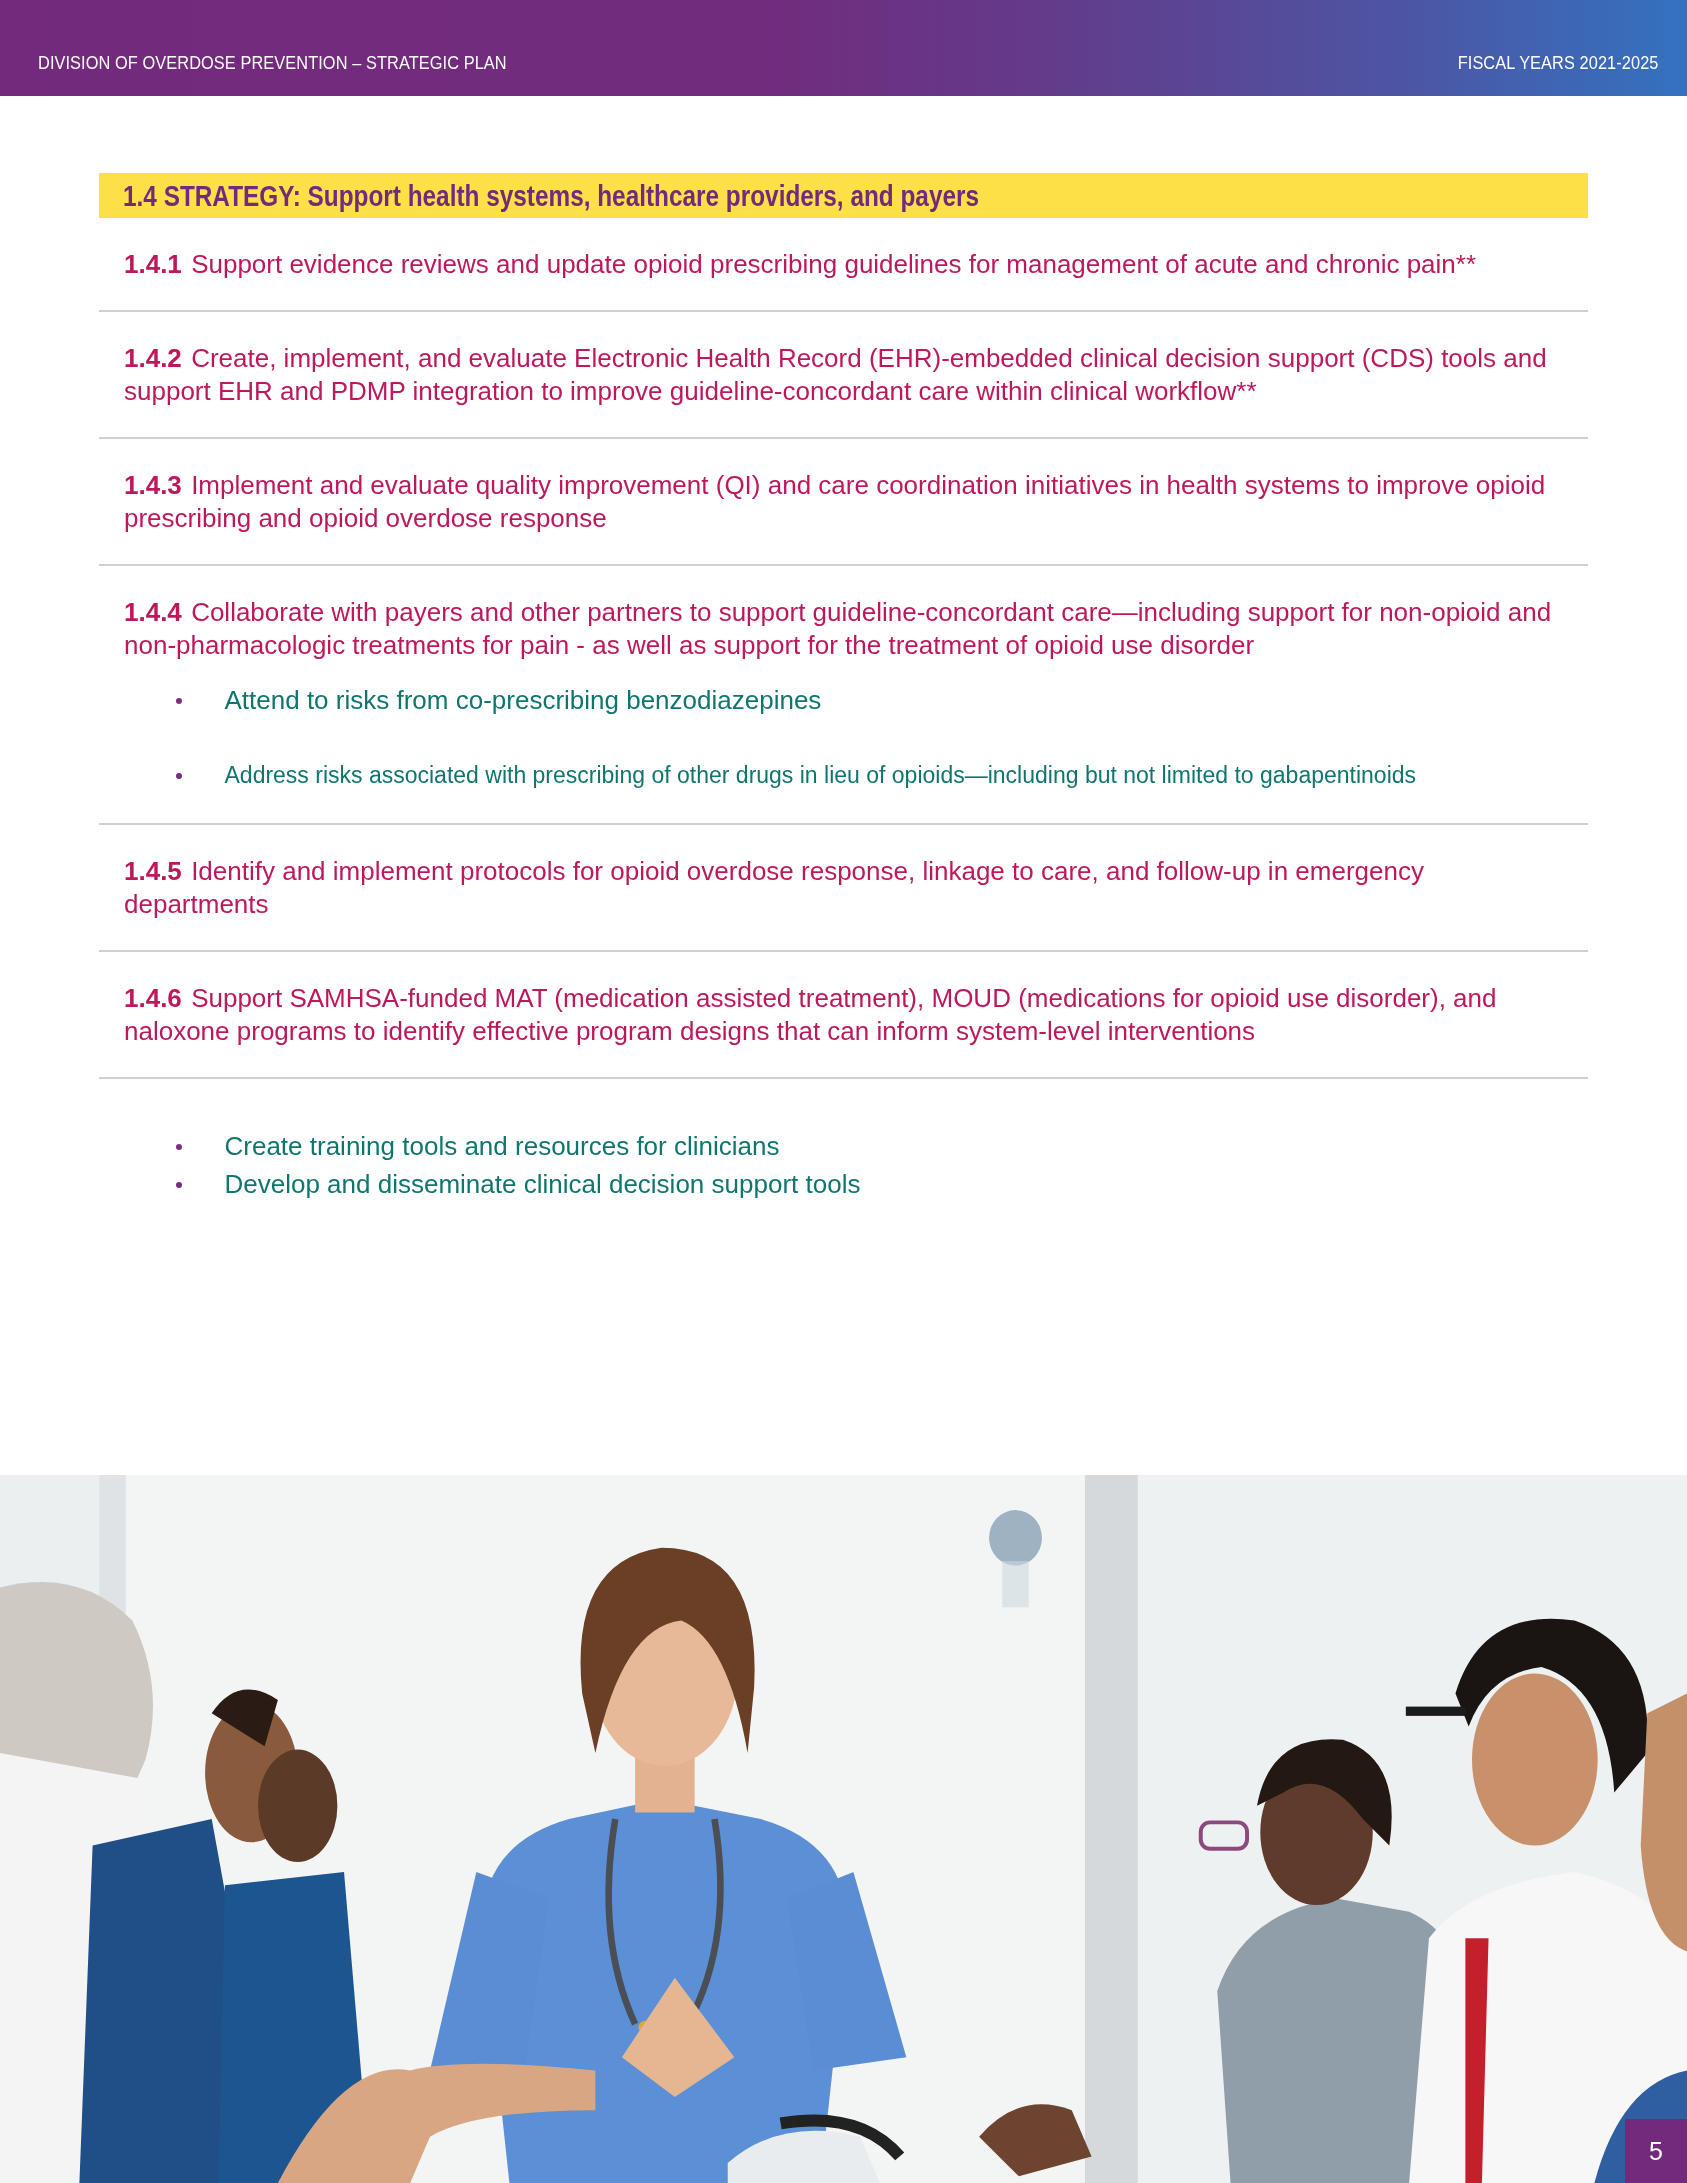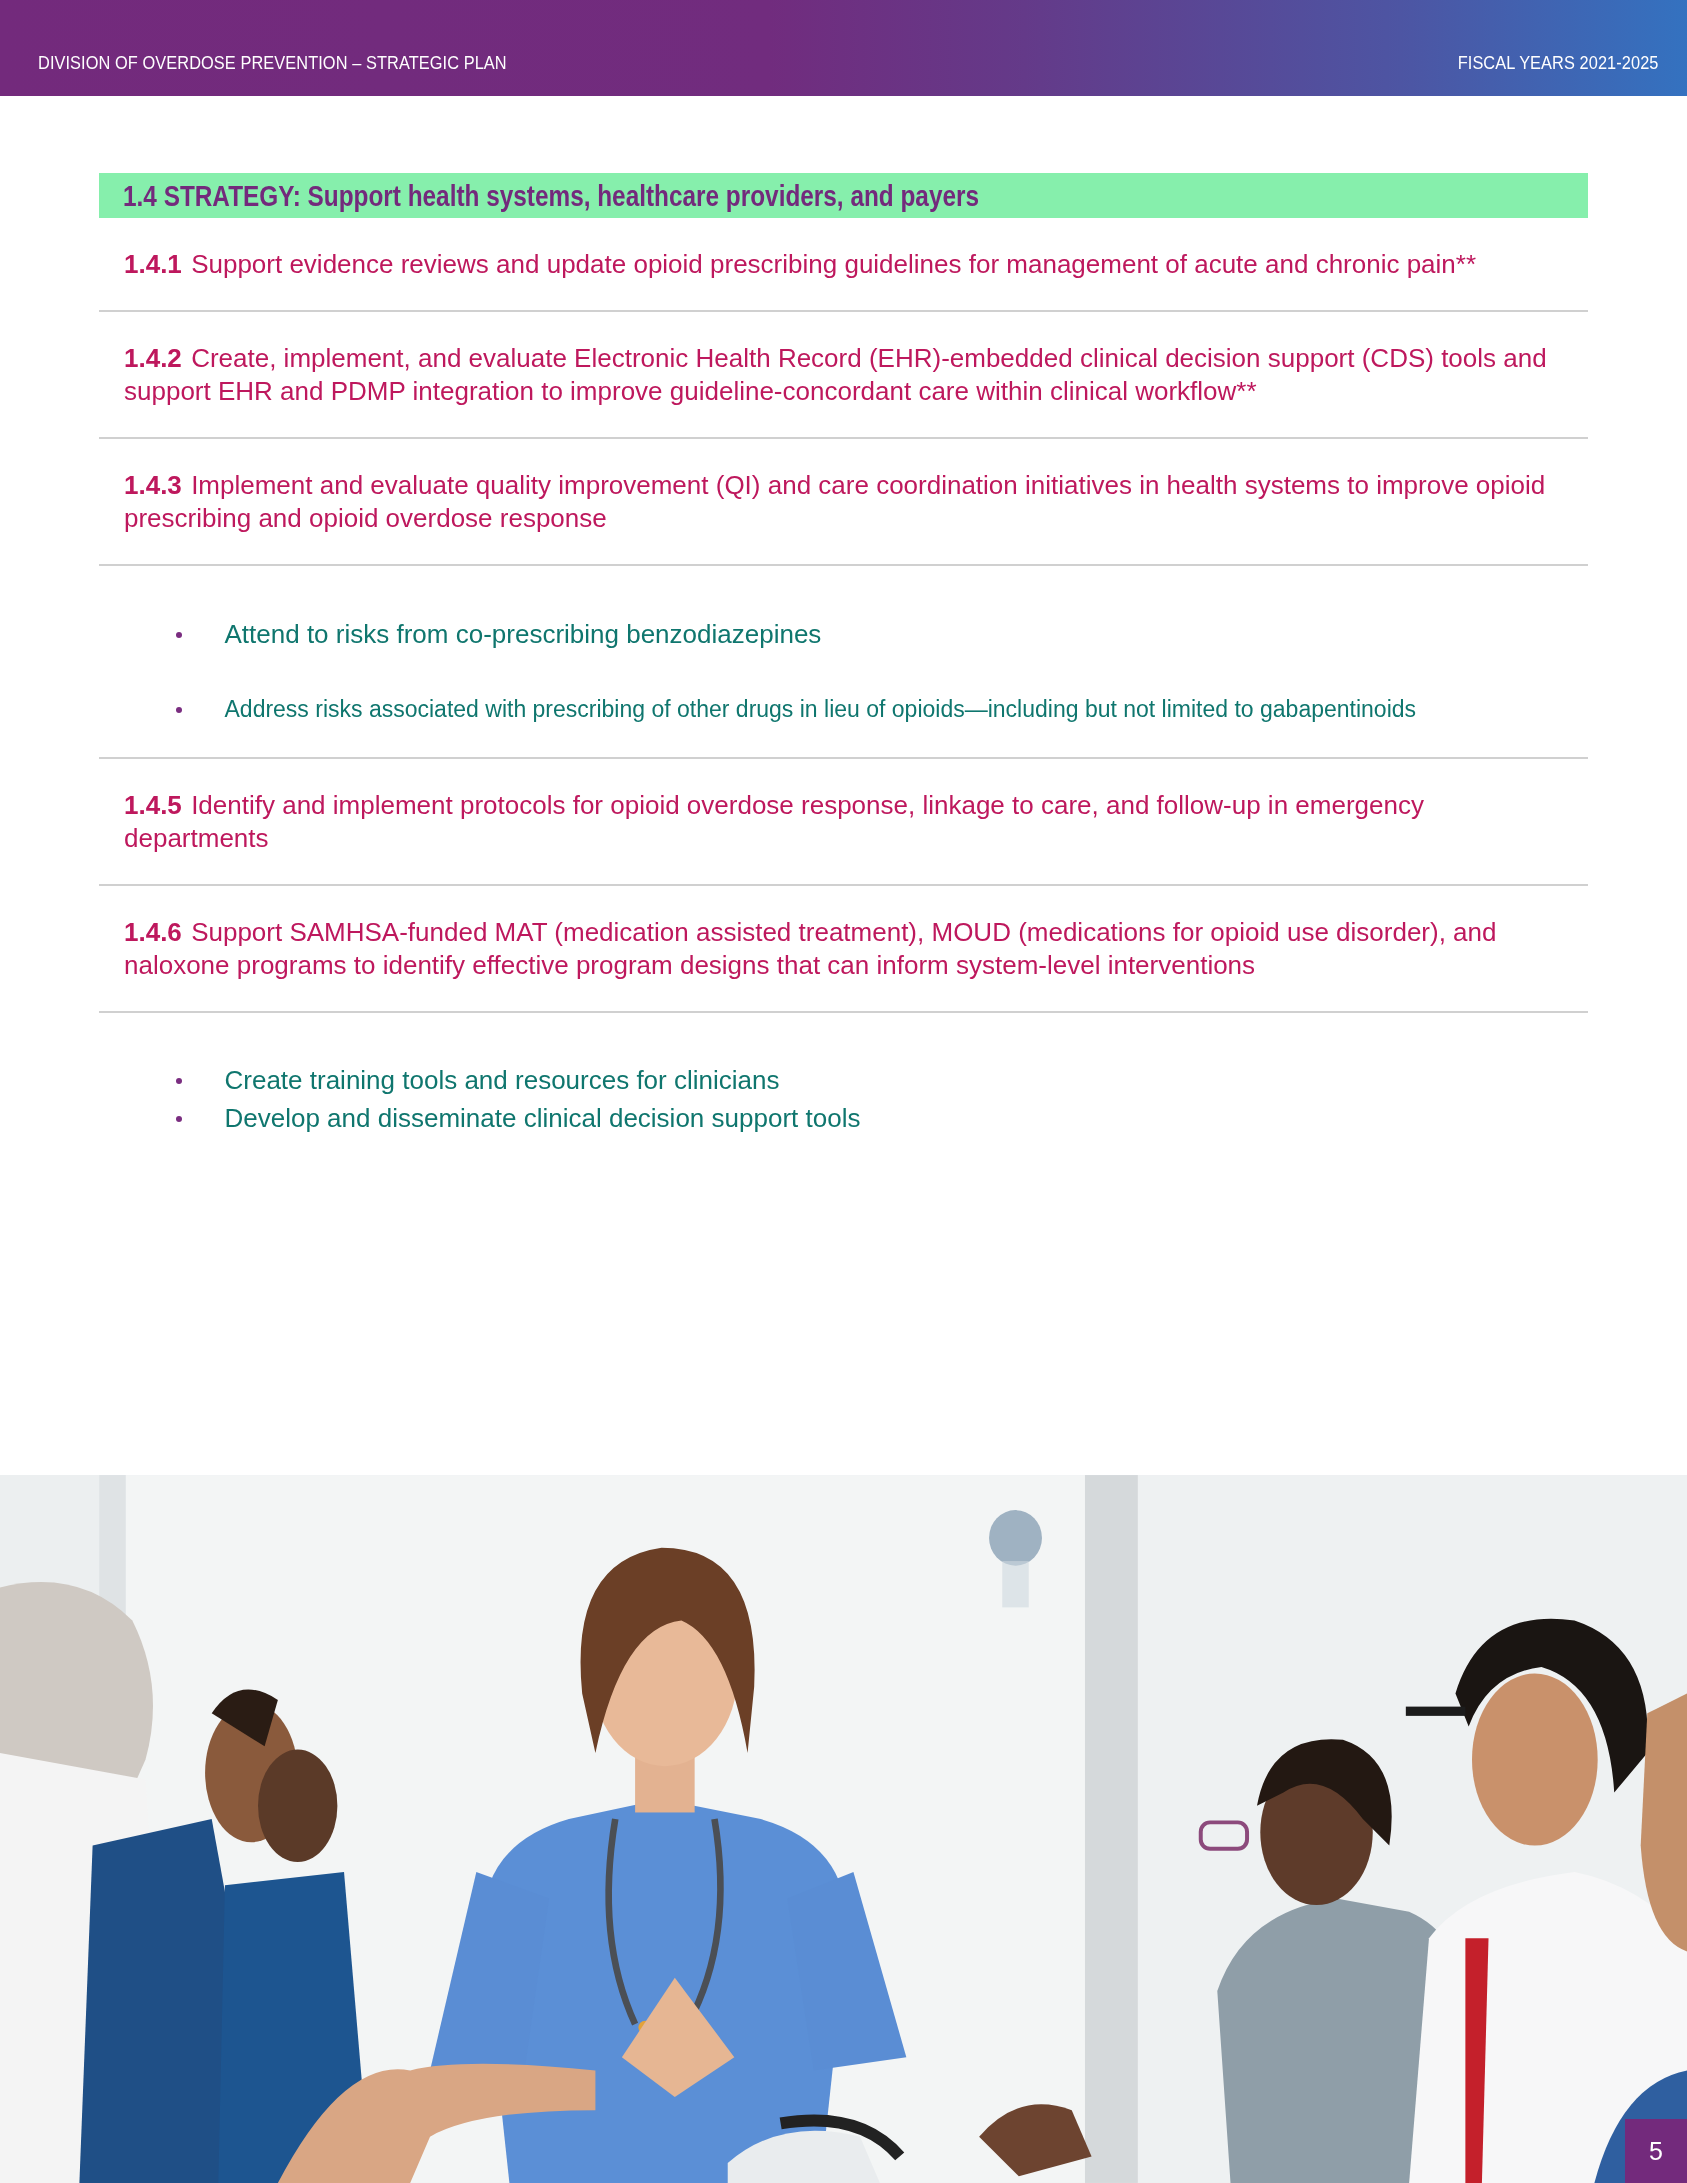--- a/index.html
+++ b/index.html
@@ -17,21 +17,21 @@
   .header .left, .header .right {
     position: absolute; top: 52px; color: #ffffff; font-size: 19px;
     letter-spacing: 0.1px; font-weight: normal;
     transform: scaleX(0.86); 
   }
   .header .left { left: 38px; transform-origin: left center; }
   .header .right { right: 49px; transform-origin: right center; }
 
   .strategy-band {
     position: absolute; left: 99px; top: 173px; width: 1489px; height: 45px;
-    background: #86efac;
+    background: #fde047;
   }
   .strategy-band .title {
     position: absolute; left: 24px; top: 6.6px;
     font-size: 29px; font-weight: bold; color: #732a7c;
     white-space: nowrap; transform: scaleX(0.84); transform-origin: left center;
   }
 
   .items { position: absolute; left: 99px; top: 218px; width: 1489px; }
   .item { position: relative; padding: 30px 25px 29px 25px; }
   .item + .item { border-top: 2.6px solid #d0d0d0; }
@@ -76,20 +76,21 @@
   <div class="item">
     <div class="item-text"><span class="item-num">1.4.1</span><span>Support evidence reviews and update opioid prescribing guidelines for management of acute and chronic pain**</span></div>
   </div>
   <div class="item">
     <div class="item-text"><span class="item-num">1.4.2</span><span>Create, implement, and evaluate Electronic Health Record (EHR)-embedded clinical decision support (CDS) tools and support EHR and PDMP integration to improve guideline-concordant care within clinical workflow**</span></div>
   </div>
   <div class="item">
     <div class="item-text"><span class="item-num">1.4.3</span><span>Implement and evaluate quality improvement (QI) and care coordination initiatives in health systems to improve opioid prescribing and opioid overdose response</span></div>
   </div>
   <div class="item">
+    <div class="item-text"><span class="item-num">1.4.4</span><span>Collaborate with payers and other partners to support guideline-concordant care—including support for non-opioid and non-pharmacologic treatments for pain - as well as support for the treatment of opioid use disorder</span></div>
     <ul class="bullets">
       <li>Attend to risks from co-prescribing benzodiazepines</li>
       <li class="small">Address risks associated with prescribing of other drugs in lieu of opioids—including but not limited to gabapentinoids</li>
     </ul>
   </div>
   <div class="item">
     <div class="item-text"><span class="item-num">1.4.5</span><span>Identify and implement protocols for opioid overdose response, linkage to care, and follow-up in emergency departments</span></div>
   </div>
   <div class="item">
     <div class="item-text"><span class="item-num">1.4.6</span><span>Support SAMHSA-funded MAT (medication assisted treatment), MOUD (medications for opioid use disorder), and naloxone programs to identify effective program designs that can inform system-level interventions</span></div>

